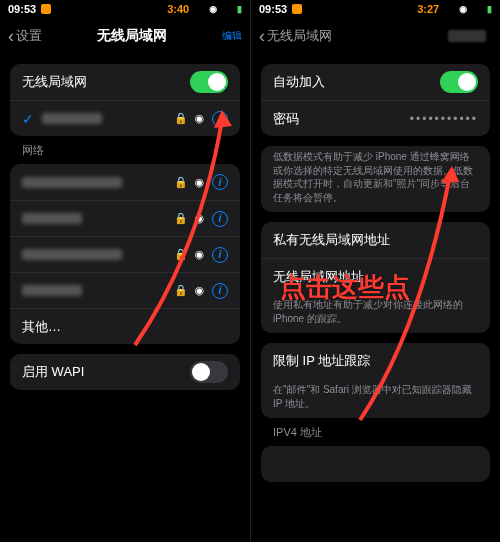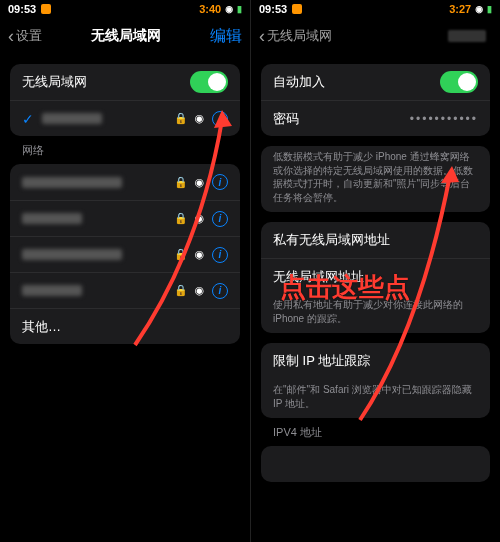--- a/index.html
+++ b/index.html
@@ -27,37 +27,37 @@
   .status {
     display: flex;
     align-items: center;
     height: 18px;
     padding: 0 8px;
     font-size: 11px;
     font-weight: 600;
   }
   .status .left { flex: 0 0 auto; display: flex; align-items: center; gap: 5px; }
   .status .center { flex: 1; }
-  .status .right { flex: 0 0 auto; display: flex; align-items: center; gap: 4px; }
+  .status .right { flex: 0 0 auto; display: flex; align-items: center; gap: 20px; }
   .alarm-icon { width: 10px; height: 10px; background: #ff9500; border-radius: 2px; display: inline-block; }
   .counter { color: #ff9500; font-size: 11px; font-weight: 600; }
   .sig-icon, .wifi-ind, .batt-ind { font-size: 9px; color: #fff; }
   .batt-ind::after { content: "▮"; color: #4cd964; }
 
   
   .nav {
     display: flex;
     align-items: center;
     height: 36px;
     padding: 0 8px;
   }
   .nav .back { color: #a3a3a3; font-size: 13px; display: flex; align-items: center; gap: 2px; }
   .nav .back::before { content: "‹"; font-size: 18px; line-height: 1; }
   .nav .title { flex: 1; text-align: center; font-size: 14px; font-weight: 600; }
-  .nav .edit { color: #0a84ff; font-size: 16px; }
+  .nav .edit { color: #0a84ff; font-size: 10px; }
   .nav .obscured {
     width: 38px; height: 12px; background: #333; filter: blur(1px);
     border-radius: 2px; margin-left: auto; margin-right: 6px;
   }
 
   
   .scroll { height: calc(100% - 54px); overflow: hidden; }
   .section {
     margin: 10px 10px 0 10px;
     background: #1c1c1e;
@@ -204,20 +204,28 @@
         <span class="lock-icon">🔒</span>
         <span class="wifi-net-icon">◉</span>
         <span class="info-icon">i</span>
       </div>
       <div class="row">
         <span class="label">其他…</span>
       </div>
     </div>
 
 
+    <div class="section">
+      <div class="row">
+        <span class="label">启用 WAPI</span>
+        <span class="toggle">
+            <span class="knob"></span>
+          </span>
+      </div>
+    </div>
 
 
   </div>
 </div>
 
 <div class="phone">
 
   <div class="status">
     <div class="left">
       <span>09:53</span>

